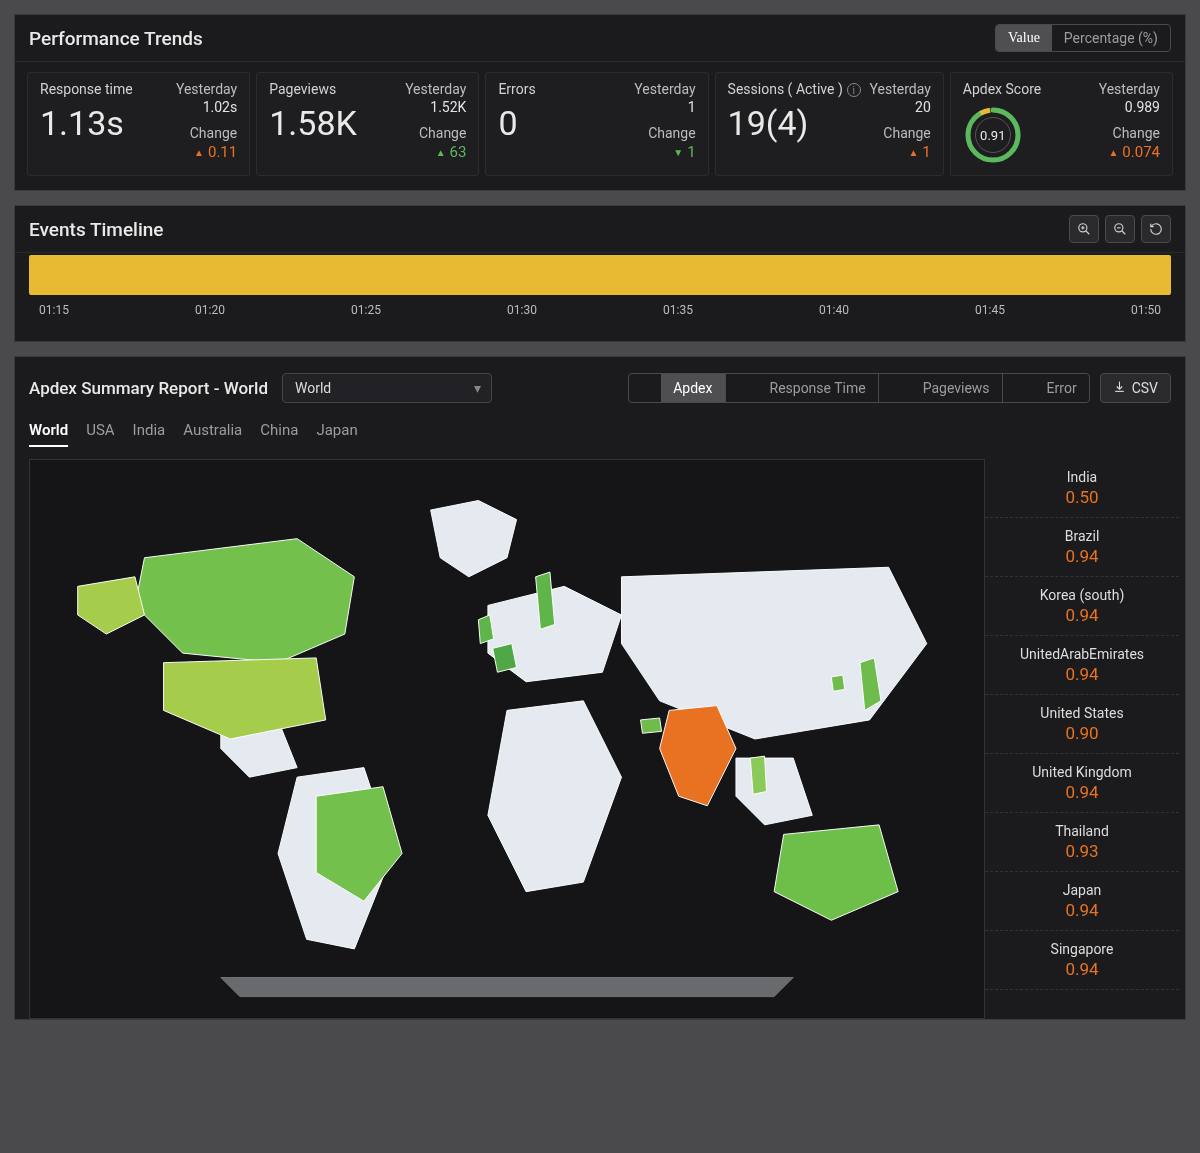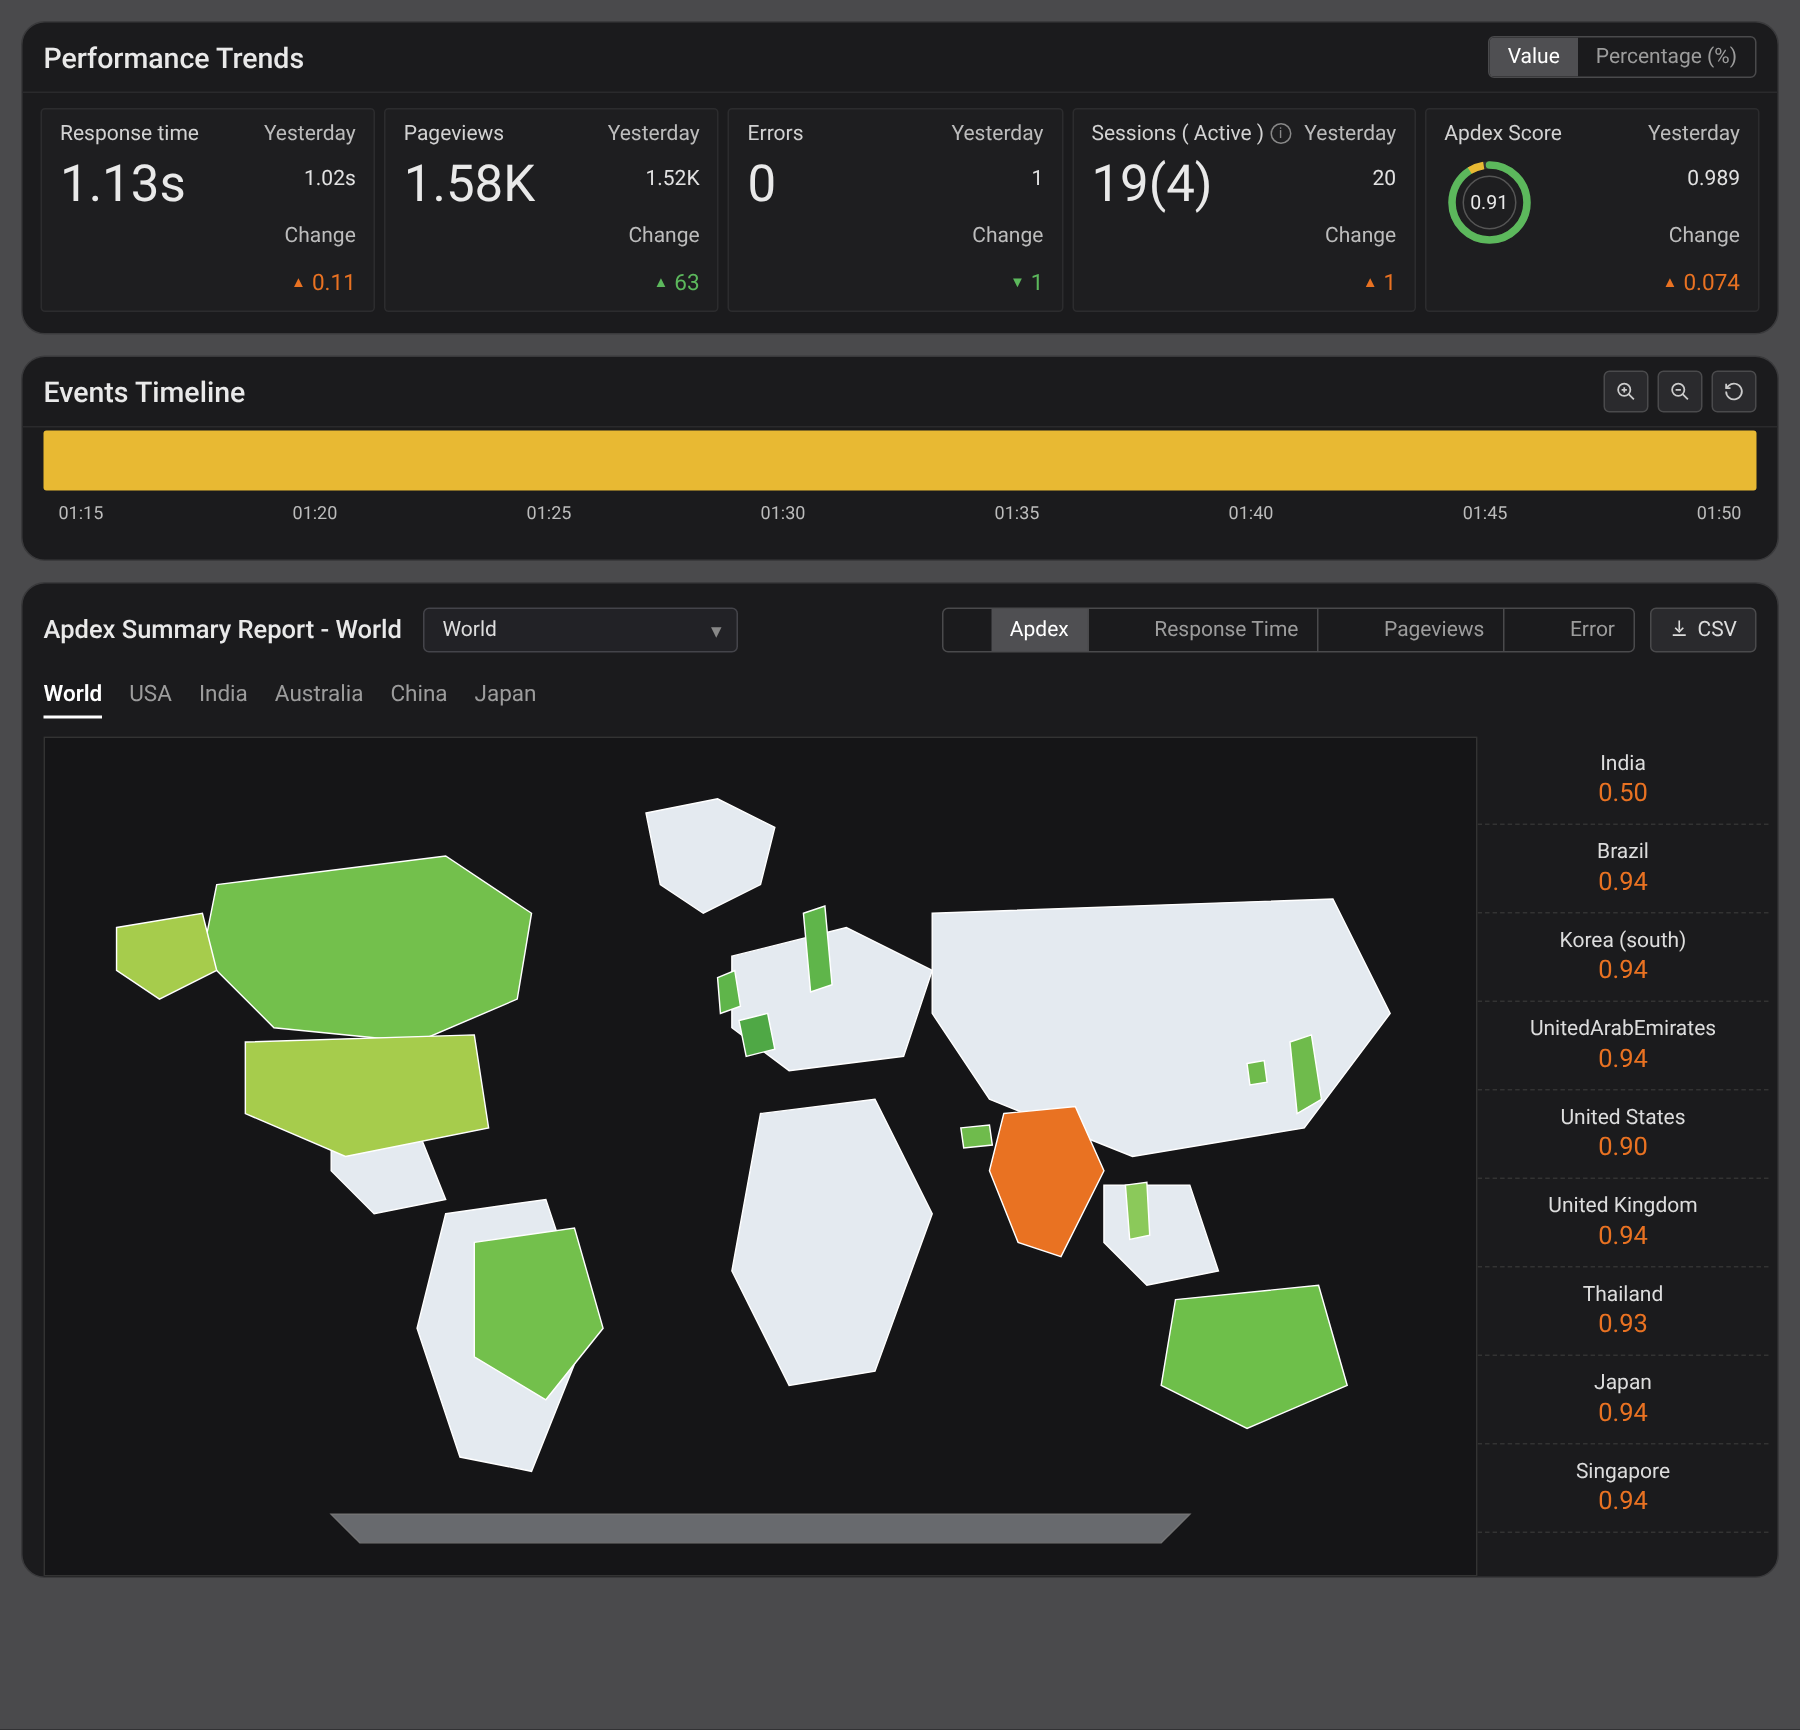--- a/index.html
+++ b/index.html
@@ -10,31 +10,31 @@
     --text:#e9e9e9;
     --text-dim:#9c9c9c;
     --orange:#e97222;
     --green:#5cb85c;
     --yellow:#e8b933;
     --btn:#2a2a2d;
     --btn-border:#4a4a4c;
   }
   *{box-sizing:border-box;font-family:-apple-system,BlinkMacSystemFont,"Segoe UI",Roboto,Helvetica,Arial,sans-serif;}
   body{margin:0;background:var(--bg);padding:14px;color:var(--text);}
-  .card{background:var(--panel);border:1px solid var(--border);border-radius:16px;margin-bottom:14px;overflow:hidden;}
+  .card{background:var(--panel);border:1px solid var(--border);border-radius:0;margin-bottom:14px;overflow:hidden;}
   .card-header{display:flex;justify-content:space-between;align-items:center;padding:9px 14px;font-size:19px;font-weight:500;border-bottom:1px solid #2a2a2c;}
   .toggle-group{display:flex;border:1px solid var(--btn-border);border-radius:4px;overflow:hidden;}
   .toggle-btn{padding:5px 12px;font-size:14px;background:transparent;color:var(--text-dim);cursor:pointer;border:none;}
-  .toggle-btn.active{background:#4f4f52;color:#fff;}
+  .toggle-btn.active{background:#4f4f52;color:#fff;font-family:Liberation Serif, serif;}
   .metrics-row{display:flex;gap:6px;padding:10px 12px 14px;}
   .metric{flex:1;border:1px solid #2c2c2e;border-radius:3px;padding:8px 12px 10px;display:flex;justify-content:space-between;background:#1e1e20;position:relative;min-height:100px;}
   .metric-left{display:flex;flex-direction:column;justify-content:flex-start;}
   .metric-title{font-size:14px;color:#d2d2d2;margin-bottom:6px;white-space:nowrap;}
   .metric-big{font-size:34px;font-weight:400;line-height:1.2;white-space:nowrap;}
-  .metric-right{display:flex;flex-direction:column;align-items:flex-end;font-size:14px;gap:14px;min-width:70px;}
+  .metric-right{display:flex;flex-direction:column;align-items:flex-end;font-size:14px;gap:2px;min-width:70px;}
   .metric-right .lbl{color:#bcbcbc;}
   .metric-right .val{color:#e2e2e2;}
   .chg{display:inline-flex;align-items:center;gap:4px;font-size:15px;}
   .arrow{font-size:10px;}
   .info-icon{display:inline-flex;width:14px;height:14px;border:1px solid #888;border-radius:50%;font-size:10px;align-items:center;justify-content:center;color:#888;margin-left:4px;vertical-align:middle;}
   .apdex-ring{position:relative;width:60px;height:60px;margin-top:2px;}
   .apdex-ring svg{transform:rotate(-90deg);}
   .apdex-ring .score{position:absolute;inset:0;display:flex;align-items:center;justify-content:center;font-size:13px;border:1px solid #555;border-radius:50%;width:36px;height:36px;margin:auto;}
   
   .timeline-body{padding:0 14px 18px;}

